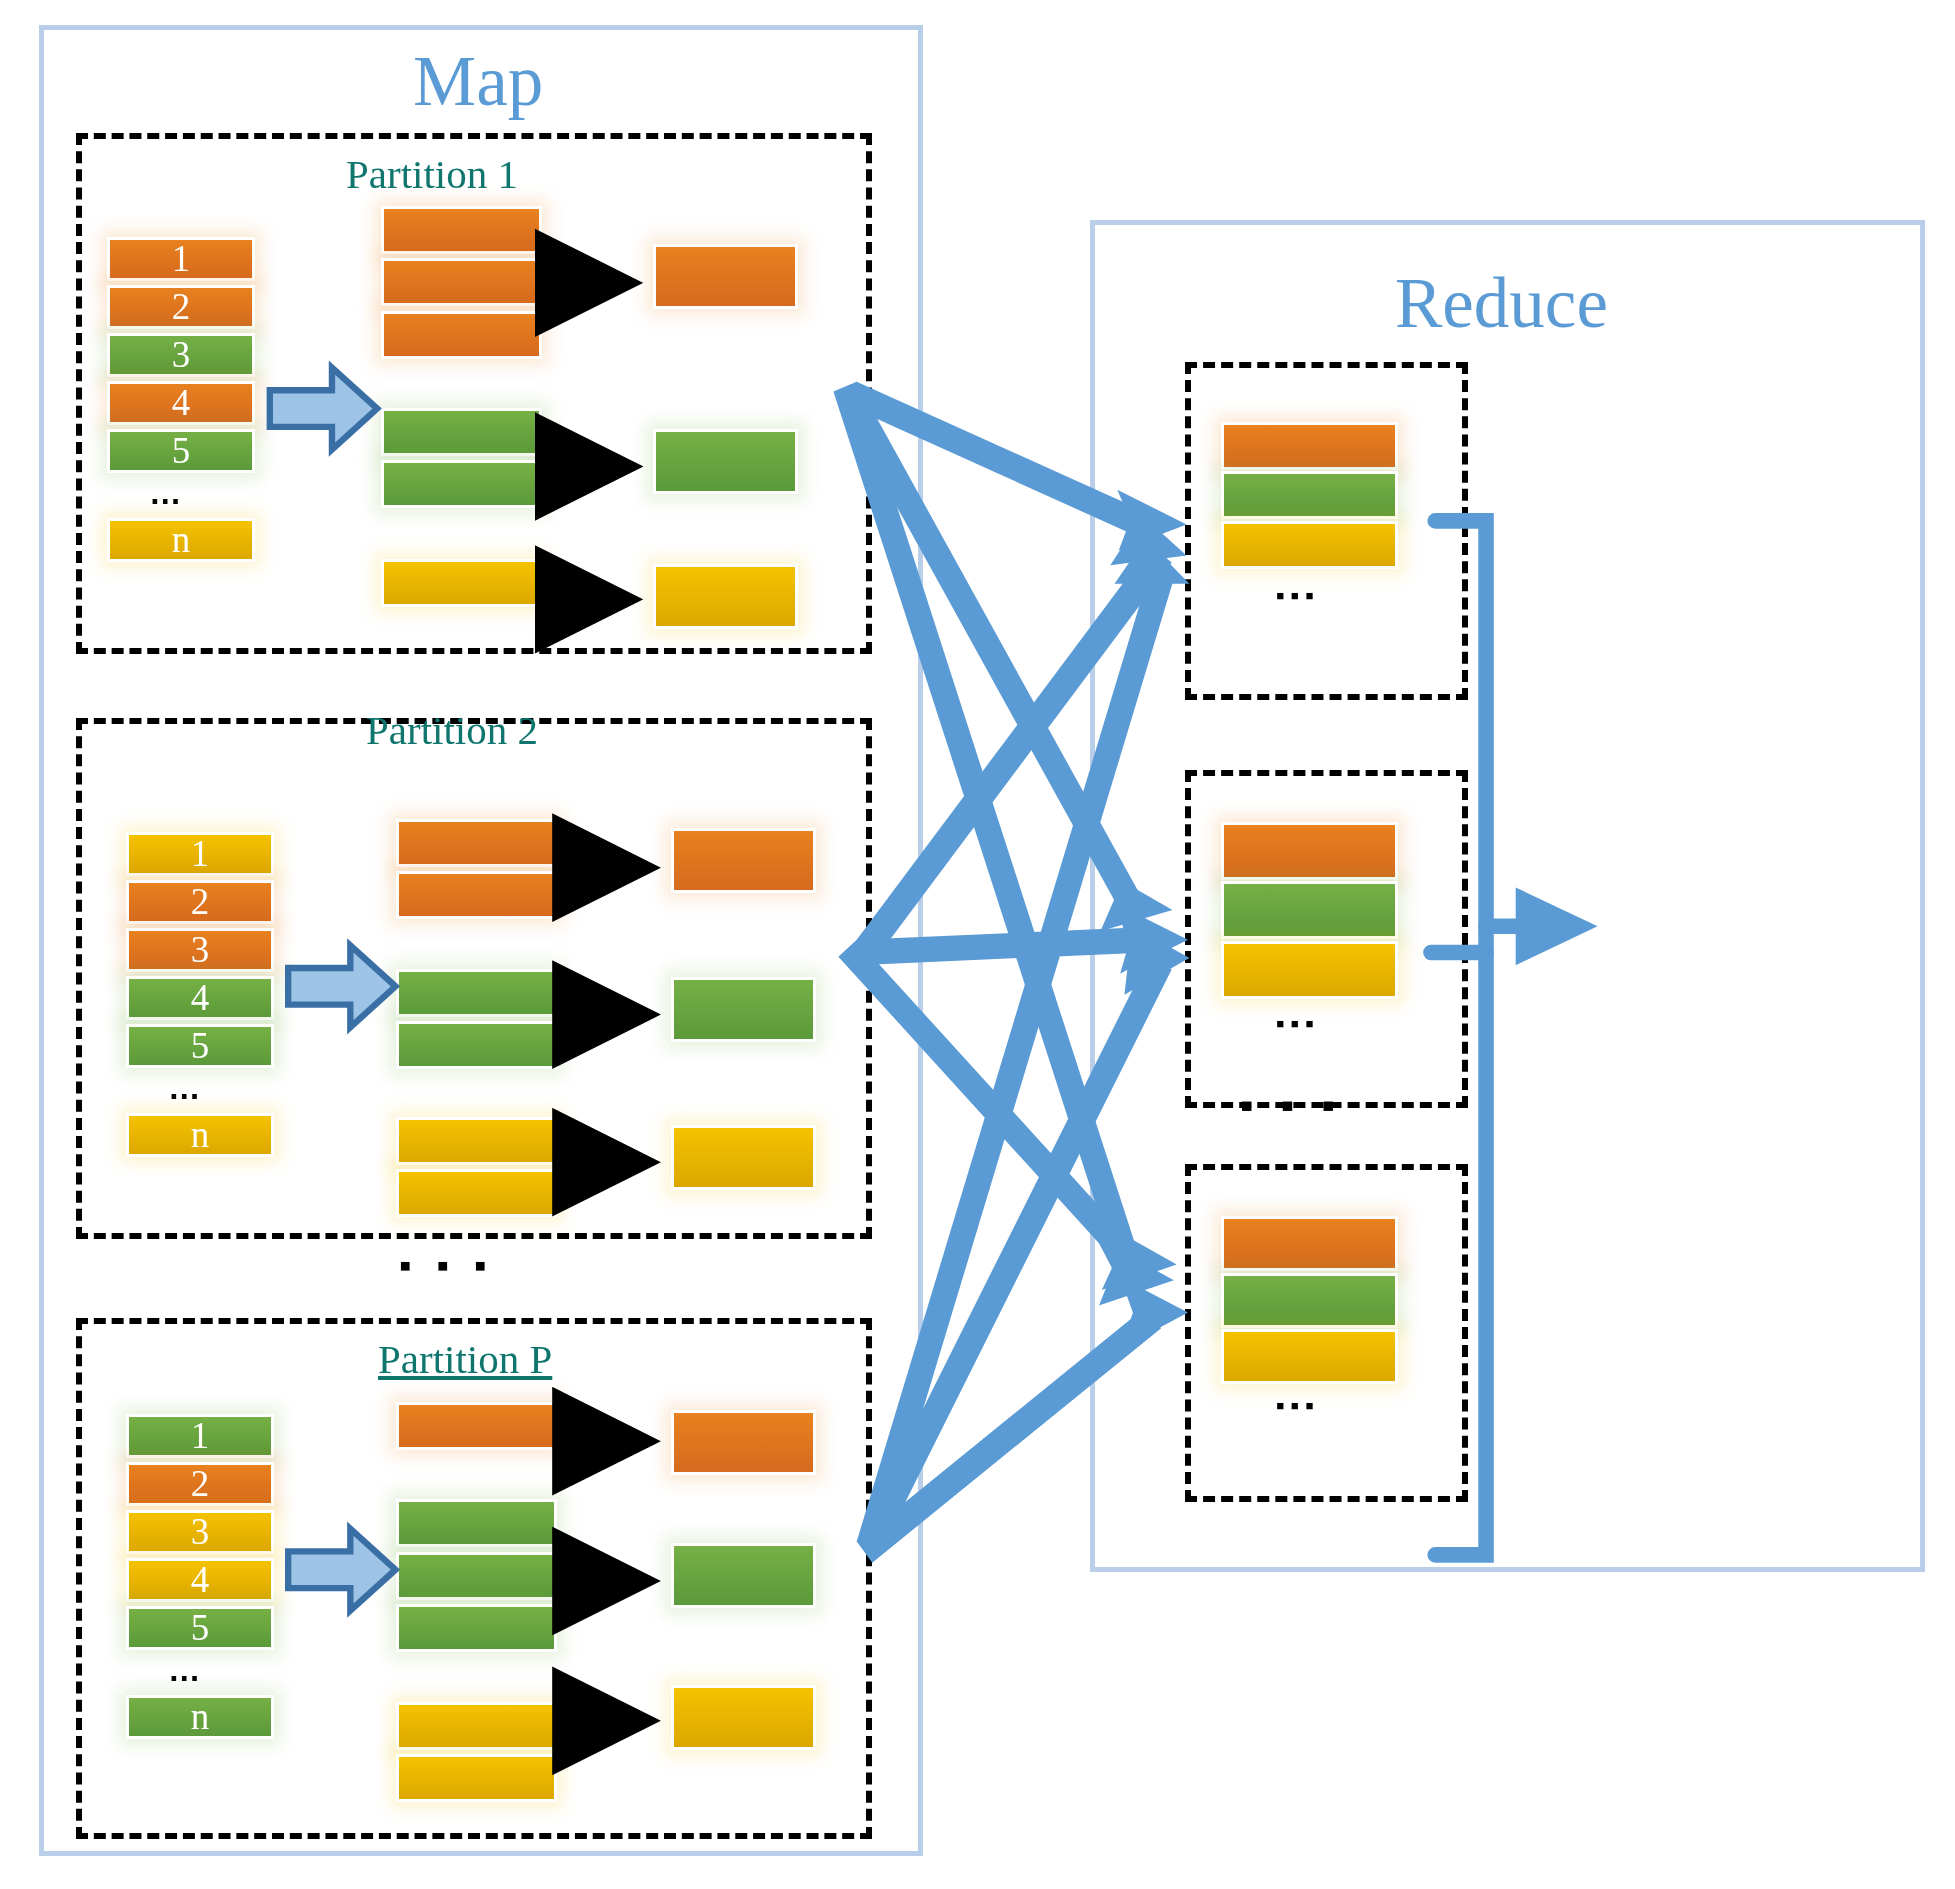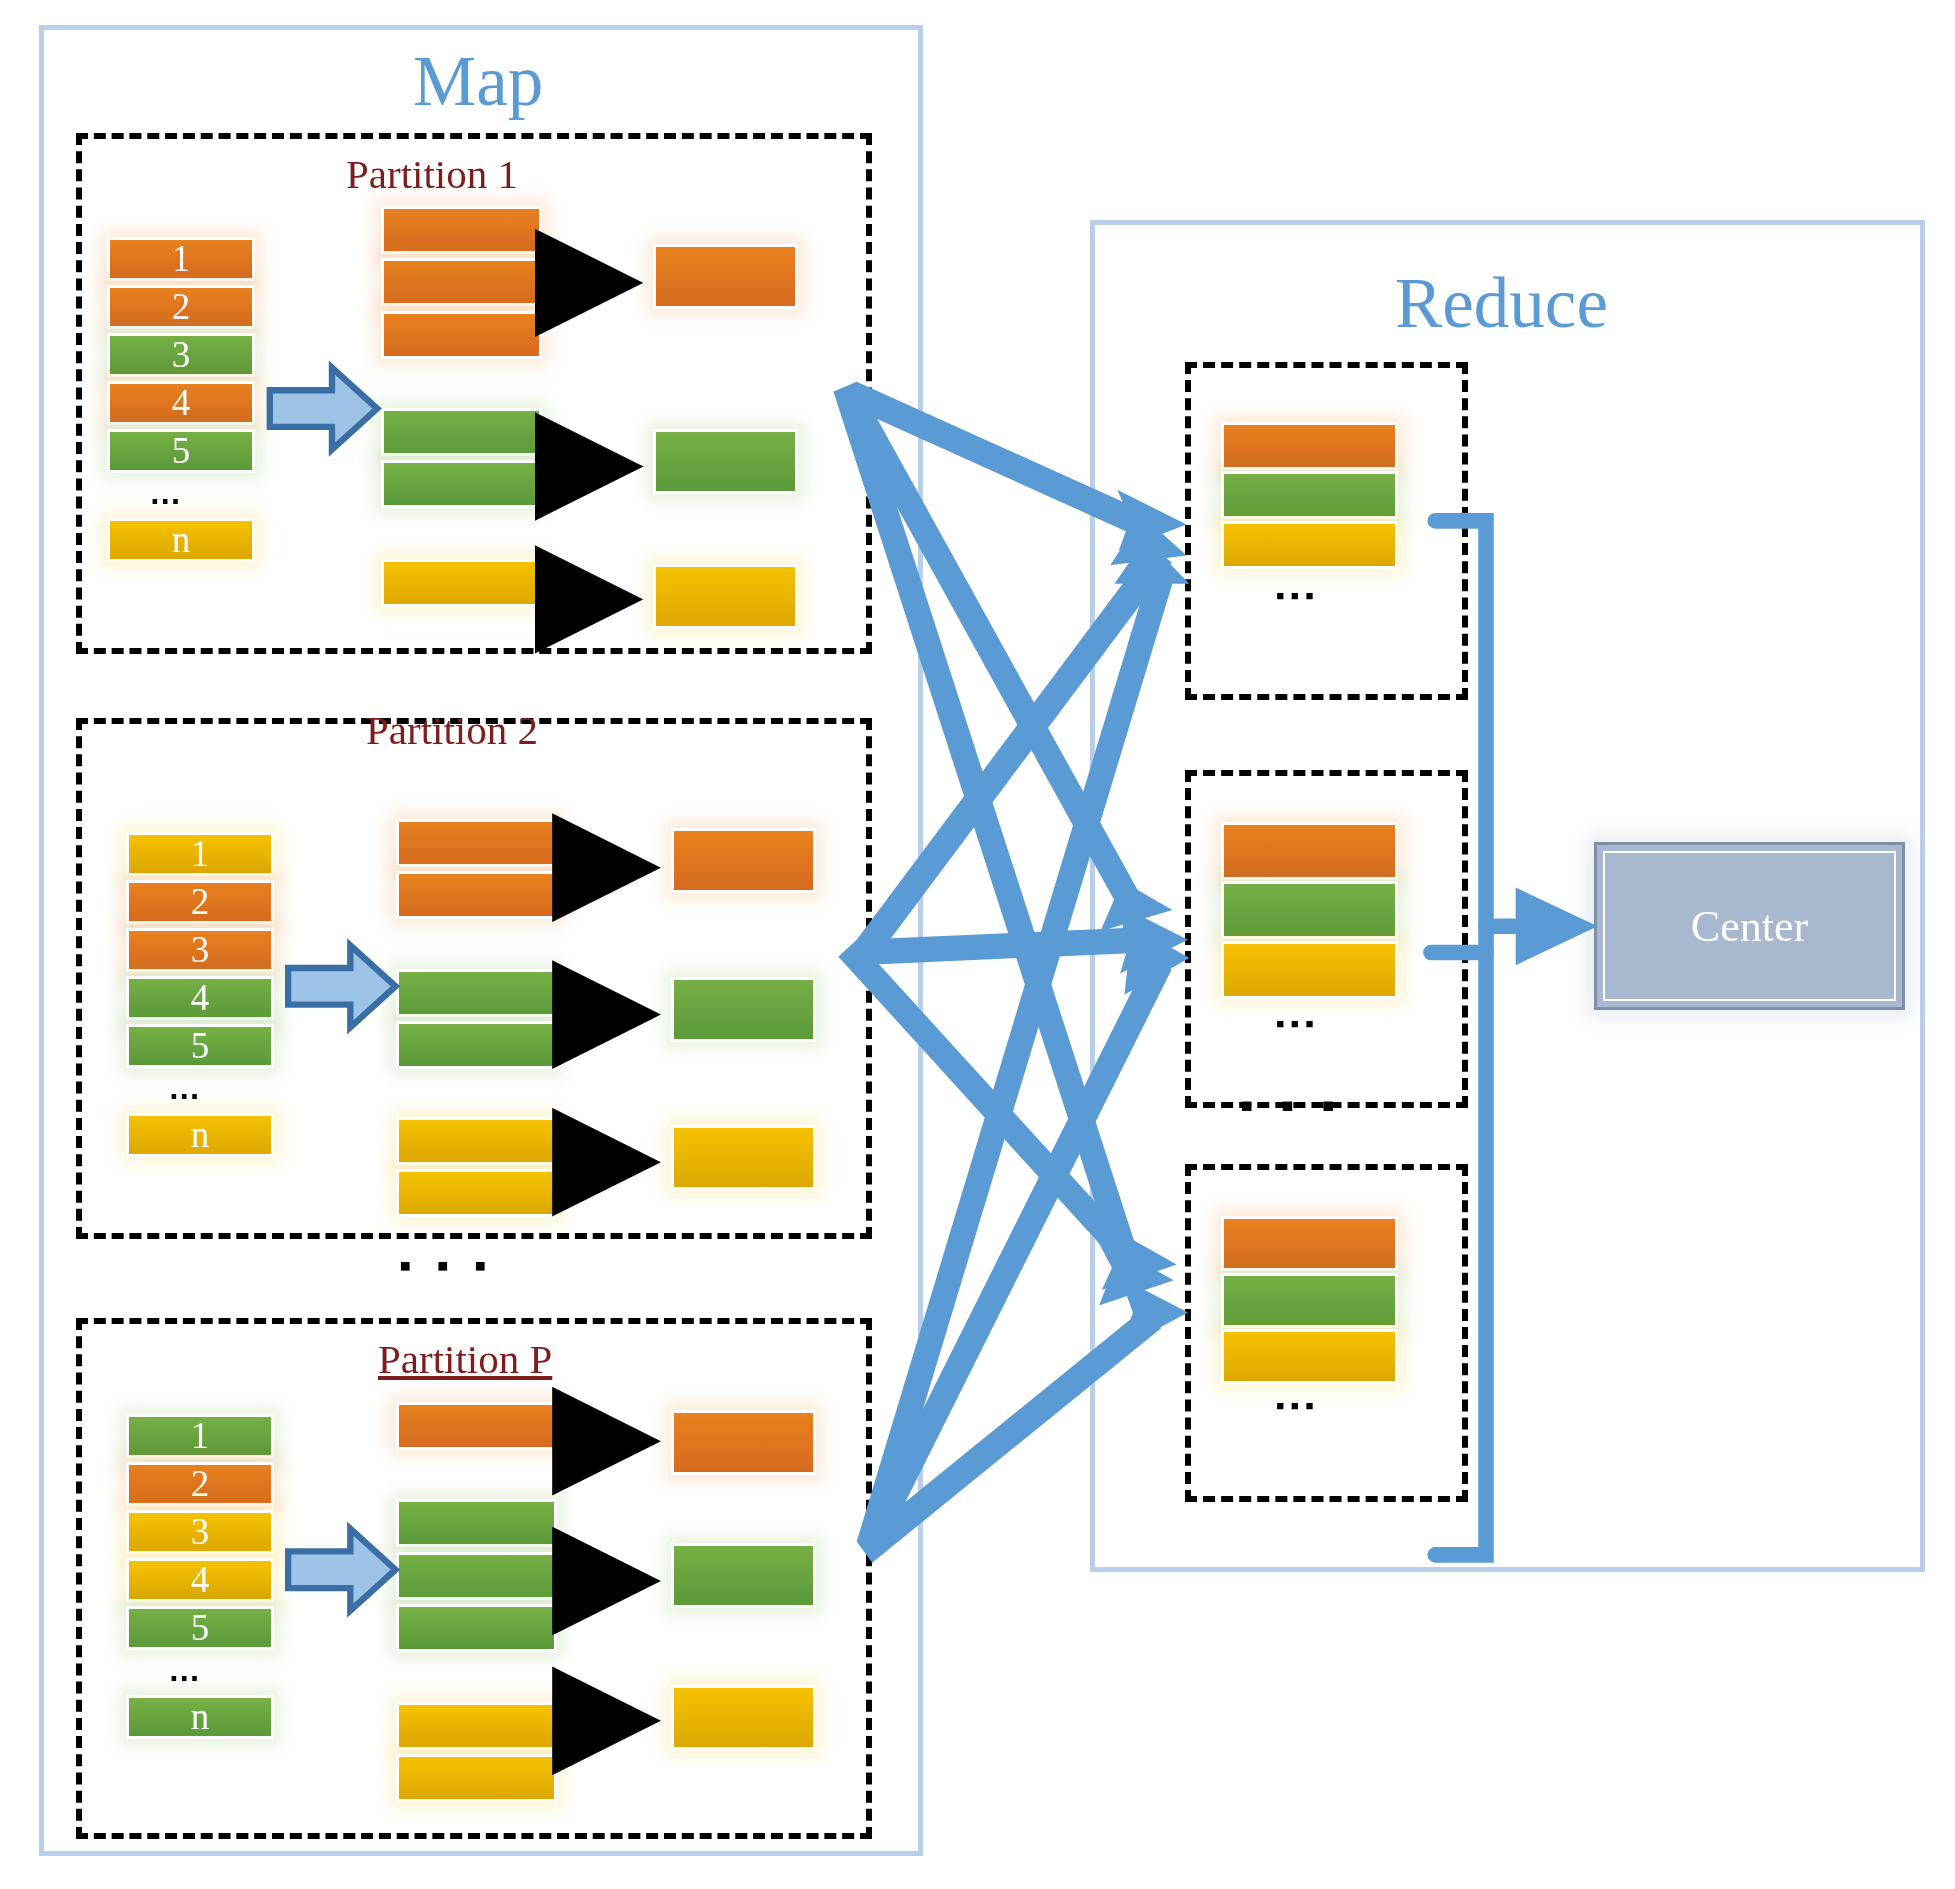--- a/index.html
+++ b/index.html
@@ -2,21 +2,21 @@
 <html style="font-size:11.3px"><head>
 <meta charset="utf-8">
 <style>
   html,body{margin:0;padding:0;background:#ffffff;}
   body{font-family:"Liberation Serif", serif;}
   #stage{position:relative;width:1955px;height:1890px;background:#fff;overflow:hidden;}
   svg.layer{position:absolute;left:0;top:0;width:1955px;height:1890px;overflow:visible;}
   .panel{position:absolute;border:5px solid #b9cfe9;background:transparent;}
   .panel-title{position:absolute;color:#5b9bd5;font-family:"Liberation Serif",serif;white-space:nowrap;}
   .dashbox{position:absolute;border:6.4px dashed #000000;background:transparent;}
-  .sect-title{position:absolute;color:#7f1d1d;font-family:"Liberation Serif",serif;white-space:nowrap;font-size:41px;}
+  .sect-title{position:absolute;color:#0f766e;font-family:"Liberation Serif",serif;white-space:nowrap;font-size:41px;}
   .cell{position:absolute;box-sizing:border-box;color:#ffffff;
         font-family:"Liberation Serif",serif;text-align:center;
         border:3.5px solid #ffffff;}
   .cell.orange{background:linear-gradient(180deg,#e8811f 0%,#d66a1e 100%);box-shadow:0 0 15.5px 7px rgba(232,129,31,0.17);}
   .cell.green{background:linear-gradient(180deg,#76b045 0%,#5b9a3a 100%);box-shadow:0 0 15.5px 7px rgba(118,176,69,0.17);}
   .cell.yellow{background:linear-gradient(180deg,#f5c200 0%,#dca800 100%);box-shadow:0 0 15.5px 7px rgba(245,194,0,0.17);}
   .dots{position:absolute;color:#000;font-family:"Liberation Sans",sans-serif;font-weight:bold;letter-spacing:0.22em;line-height:1;}
   .center-box{position:absolute;box-sizing:border-box;background:#a8b8cf;border:3.5px solid #7e8fa8;
         box-shadow:0 0 18.4px 7px rgba(160,175,200,0.25);display:flex;align-items:center;justify-content:center;}
   .center-box .inner{position:absolute;left:5.7px;top:5.7px;right:5.7px;bottom:5.7px;border:2.8px solid #ffffff;pointer-events:none;}
@@ -132,24 +132,20 @@
   <div class="dots" style="left:1240px;top:1086px;font-size:38px;">▪ ▪ ▪</div>
 
   <div class="dashbox" style="left:1185px;top:1164px;width:271px;height:326px;"></div>
   <div style="position:absolute;left:1221px;top:1216px;">
     <div class="cell orange" style="position:absolute;left:0;top:0;width:177px;height:55px;"></div>
     <div class="cell green" style="position:absolute;left:0;top:57px;width:177px;height:55px;"></div>
     <div class="cell yellow" style="position:absolute;left:0;top:113px;width:177px;height:55px;"></div>
     <div class="dots" style="left:55px;top:177px;font-size:25.4px;">▪▪▪</div>
   </div>
 
-  <div class="center-box" style="left:1594px;top:842px;width:311px;height:168px;">
-    <div class="inner"></div>
-    <div class="center-label">Center</div>
-  </div>
 
   <svg class="layer" viewBox="0 0 2768 2675">
     <defs>
       <marker id="blk" markerWidth="7" markerHeight="7" refX="5.6" refY="3.5" orient="auto" markerUnits="strokeWidth">
         <path d="M0,0 L7,3.5 L0,7 z" fill="#000000"></path>
       </marker>
     </defs>
 
     <g>
       <path d="M382,552 L470,552 L470,520 L534,578 L470,636 L470,604 L382,604 Z" fill="#9dc3e6" stroke="#3a6fa5" stroke-width="9" stroke-linejoin="miter"></path>

